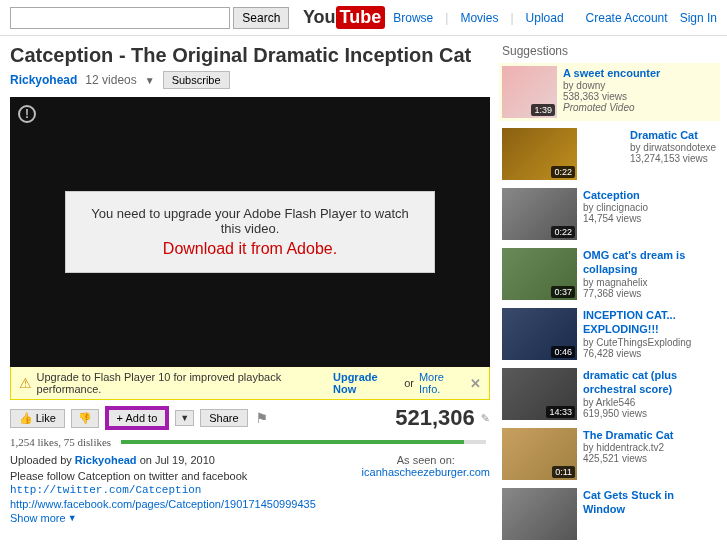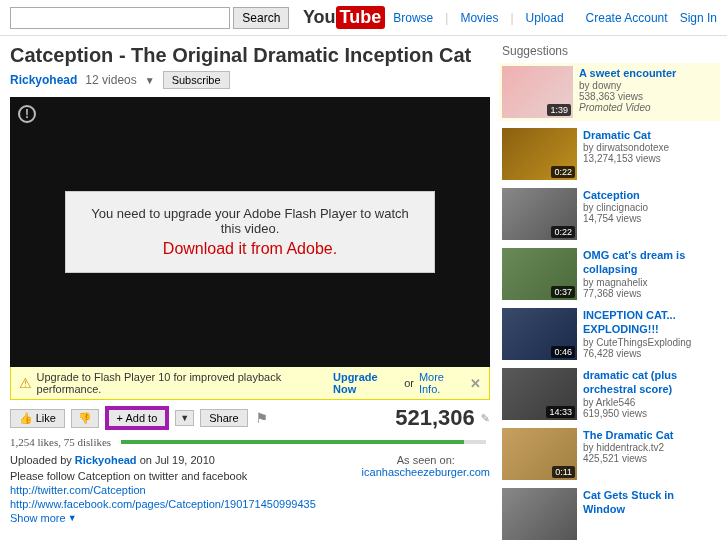--- a/index.html
+++ b/index.html
@@ -139,56 +139,56 @@
     <div id="video-meta" style="font-size:11px;">
       <div style="display:flex;gap:16px;">
         <div style="flex:1;">
           <div style="margin-bottom:4px;">
             <span>Uploaded by</span>
             <a href="#" style="color:#06c;text-decoration:none;font-weight:bold;">Rickyohead</a>
             <span>on Jul 19, 2010</span>
           </div>
           <div>
             <div style="margin-bottom:2px;">Please follow Catception on twitter and facebook</div>
-            <a href="#" style="color:#06c;text-decoration:none;display:block;margin-bottom:2px;">http://twitter.com/Catception</a>
+            <a href="#" style="color:#06c;text-decoration:none;display:block;margin-bottom:2px;font-family:Liberation Mono, monospace;">http://twitter.com/Catception</a>
             <a href="#" style="color:#06c;text-decoration:none;display:block;margin-bottom:2px;">http://www.facebook.com/pages/Catception/190171450999435</a>
           </div>
           <div style="color:#06c;cursor:pointer;display:flex;align-items:center;gap:2px;font-size:11px;">
             <span>Show more</span>
             <span style="font-size:9px;">▼</span>
           </div>
         </div>
         <div style="text-align:center;font-size:11px;color:#555;min-width:100px;">
           <div>As seen on:</div>
           <a href="#" style="color:#06c;text-decoration:none;">icanhascheezeburger.com</a>
         </div>
       </div>
     </div>
   </div>
 
   <div id="sidebar" style="width:215px;flex-shrink:0;">
     <div id="suggestions-title" style="font-size:12px;color:#666;margin-bottom:8px;">Suggestions</div>
 
     <div id="suggestions-list">
         <div class="suggestion-item promoted" style="background: rgb(255, 253, 224); padding: 3px; margin-bottom: 7px; margin-left: -3px; margin-right: -3px; display: flex; gap: 6px;">
-          <div class="thumb-1" style="position: relative; width: 71px; height: 52px; flex-shrink: 0; overflow: hidden; background: linear-gradient(135deg, rgb(240, 176, 176), rgb(232, 208, 208));">
+          <div class="thumb-1" style="position: relative; width: 55px; height: 52px; flex-shrink: 0; overflow: hidden; background: linear-gradient(135deg, rgb(240, 176, 176), rgb(232, 208, 208));">
             <div style="position: absolute; bottom: 2px; right: 2px; background: rgba(0, 0, 0, 0.75); color: rgb(255, 255, 255); font-size: 9px; padding: 1px 3px; border-radius: 2px;">1:39</div>
           </div>
           <div style="flex: 1 1 0%;">
             <a href="#" style="color: rgb(0, 102, 204); font-size: 11px; font-weight: bold; text-decoration: none; line-height: 1.3; display: block;">A sweet encounter</a>
             <div style="color: rgb(102, 102, 102); font-size: 10px;">by downy</div>
             <div style="color: rgb(102, 102, 102); font-size: 10px;">538,363 views</div>
             <div style="color: rgb(102, 102, 102); font-size: 10px; font-style: italic;">Promoted Video</div>
           </div>
         </div>
         <div class="suggestion-item" style="display: flex; gap: 6px; margin-bottom: 8px; cursor: pointer;">
           <div class="thumb-2" style="position: relative; width: 75px; height: 52px; flex-shrink: 0; overflow: hidden; background: linear-gradient(135deg, rgb(138, 96, 16), rgb(192, 144, 32));">
             <div style="position: absolute; bottom: 2px; right: 2px; background: rgba(0, 0, 0, 0.75); color: rgb(255, 255, 255); font-size: 9px; padding: 1px 3px; border-radius: 2px;">0:22</div>
           </div>
-          <div style="flex: 1 1 0%;">
+          <div style="flex: 1 1 0%; margin-left: 47px;">
             <a href="#" style="color: rgb(0, 102, 204); font-size: 11px; font-weight: bold; text-decoration: none; line-height: 1.3; display: block;">Dramatic Cat</a>
             <div style="color: rgb(102, 102, 102); font-size: 10px;">by dirwatsondotexe</div>
             <div style="color: rgb(102, 102, 102); font-size: 10px;">13,274,153 views</div>
           </div>
         </div>
         <div class="suggestion-item" style="display: flex; gap: 6px; margin-bottom: 8px; cursor: pointer;">
           <div class="thumb-3" style="position: relative; width: 75px; height: 52px; flex-shrink: 0; overflow: hidden; background: linear-gradient(135deg, rgb(136, 136, 136), rgb(85, 85, 85));">
             <div style="position: absolute; bottom: 2px; right: 2px; background: rgba(0, 0, 0, 0.75); color: rgb(255, 255, 255); font-size: 9px; padding: 1px 3px; border-radius: 2px;">0:22</div>
           </div>
           <div style="flex: 1 1 0%;">

